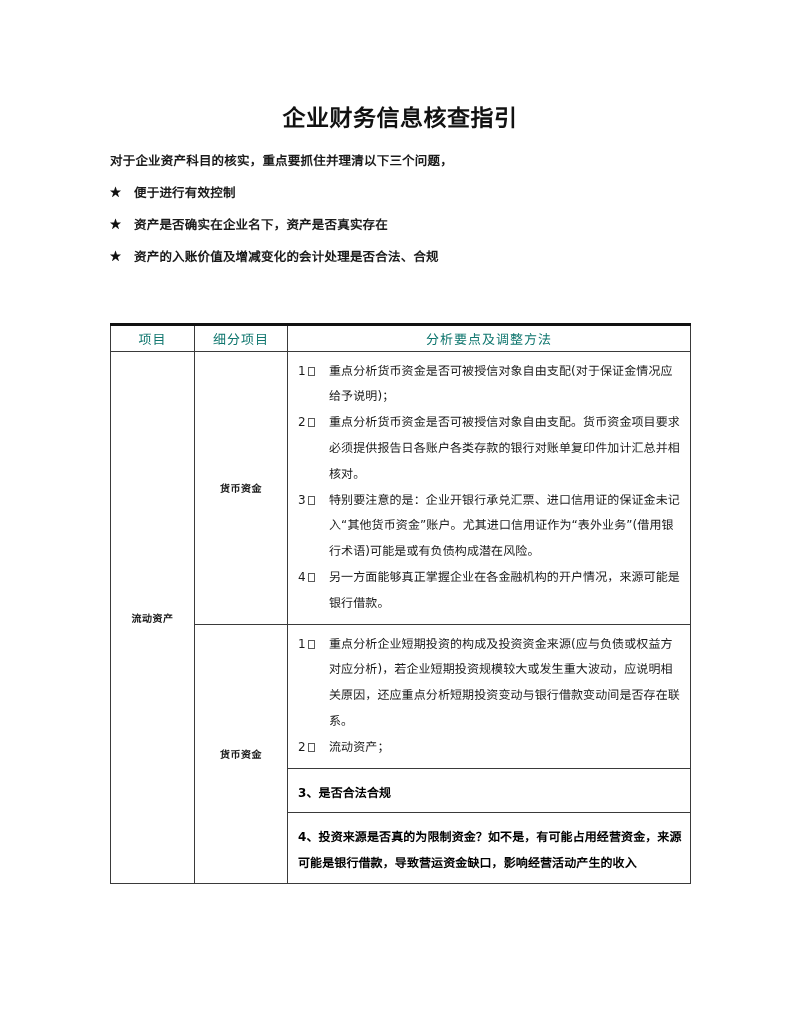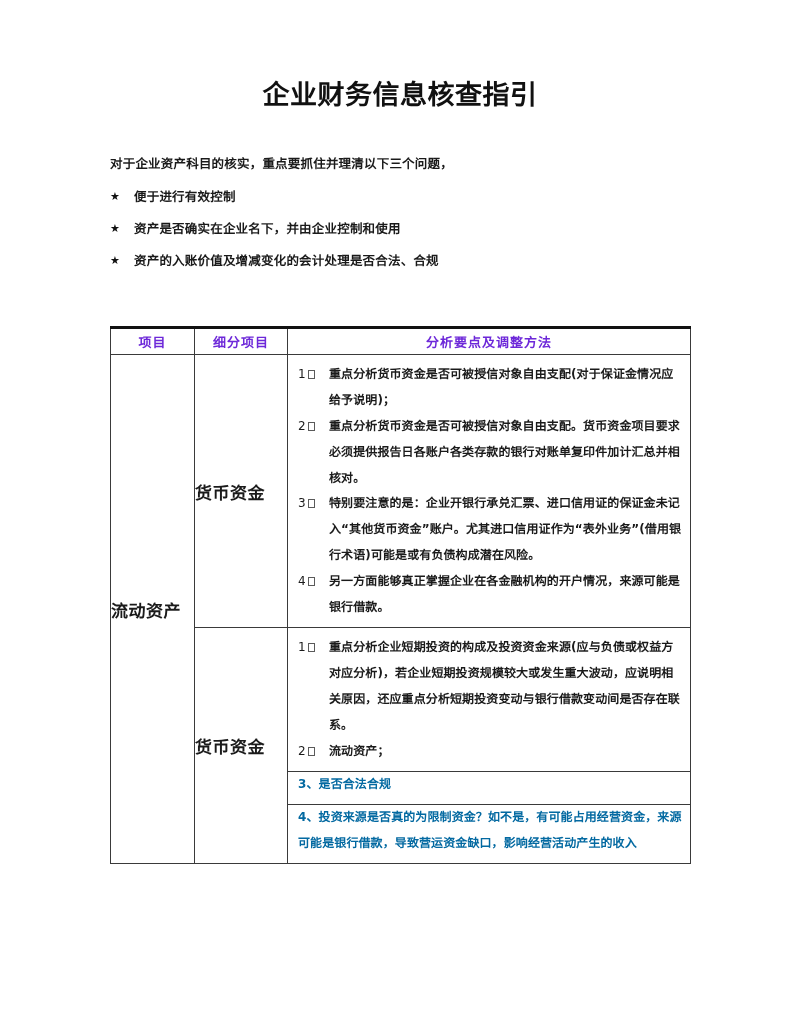--- a/index.html
+++ b/index.html
@@ -23,32 +23,33 @@
     top: 0;
     width: 800px;
     height: 1036px;
     box-sizing: border-box;
     padding: 0 110px;
   }
 
   
   .doc-title {
     text-align: center;
-    font-size: 27px;
+    font-size: 23px;
     font-weight: bold;
     letter-spacing: 0.5px;
     margin: 0;
-    padding-top: 79px;
+    padding-top: 105px;
     line-height: 1.2;
     color: #111;
   }
 
   
   .intro {
-    margin-top: 44px;
+    margin-top: 19px;
+    font-family: Liberation Serif, serif;
   }
   .intro-lead {
     font-size: 12.5px;
     font-weight: bold;
     line-height: 1.5;
     margin: 0 0 14px 0;
     letter-spacing: 0.2px;
     color: #1a1a1a;
   }
   .bullet-row {
@@ -93,28 +94,28 @@
     font-weight: normal;
   }
 
   
   table.guide thead th {
     border-top: 3px solid #111;
     border-bottom: 1px solid #3a3a3a;
     height: 25px;
     text-align: center;
     font-size: 13px;
-    font-weight: bold;
+    font-weight: normal;
     letter-spacing: 1px;
-    color: #6d28d9;
+    color: #0f766e;
   }
 
   .col-label {
-    text-align: left;
-    font-size: 17px;
+    text-align: center;
+    font-size: 10px;
     font-weight: bold;
     letter-spacing: 0.5px;
     color: #1a1a1a;
   }
   .cat-cell { vertical-align: middle; }
   .sub-cell { vertical-align: middle; }
 
   .cell-body {
     padding: 7px 8px 7px 10px;
     line-height: 2.15;
@@ -145,30 +146,30 @@
     display: inline-block;
     width: 7px;
     height: 9px;
     border: 1px solid #5a5a5a;
     box-sizing: border-box;
     vertical-align: -1px;
     margin-left: 2px;
   }
   .num-text {
     flex: 1 1 auto;
-    font-weight: bold;
+    font-weight: normal;
   }
 
   .plain-item {
-    padding: 0 8px 6px 10px;
+    padding: 12px 8px 6px 10px;
     line-height: 2.15;
     font-size: 12px;
     font-weight: bold;
     letter-spacing: 0.1px;
-    color: #0369a1;
+    color: #000000;
   }
 
   
   .stack {
     display: block;
   }
   .stack > .stack-row {
     border-top: 1px solid #3a3a3a;
   }
   .stack > .stack-row:first-child {
@@ -186,21 +187,21 @@
   <div class="intro">
     <p class="intro-lead">对于企业资产科目的核实，重点要抓住并理清以下三个问题，</p>
 
     <div class="bullet-row">
       <span class="bullet-star">★</span>
       <span class="bullet-text">便于进行有效控制</span>
     </div>
 
     <div class="bullet-row">
       <span class="bullet-star">★</span>
-      <span class="bullet-text">资产是否确实在企业名下，并由企业控制和使用</span>
+      <span class="bullet-text">资产是否确实在企业名下，资产是否真实存在</span>
     </div>
 
     <div class="bullet-row">
       <span class="bullet-star">★</span>
       <span class="bullet-text">资产的入账价值及增减变化的会计处理是否合法、合规</span>
     </div>
   </div>
 
   <div class="table-wrap">
     <table class="guide">

